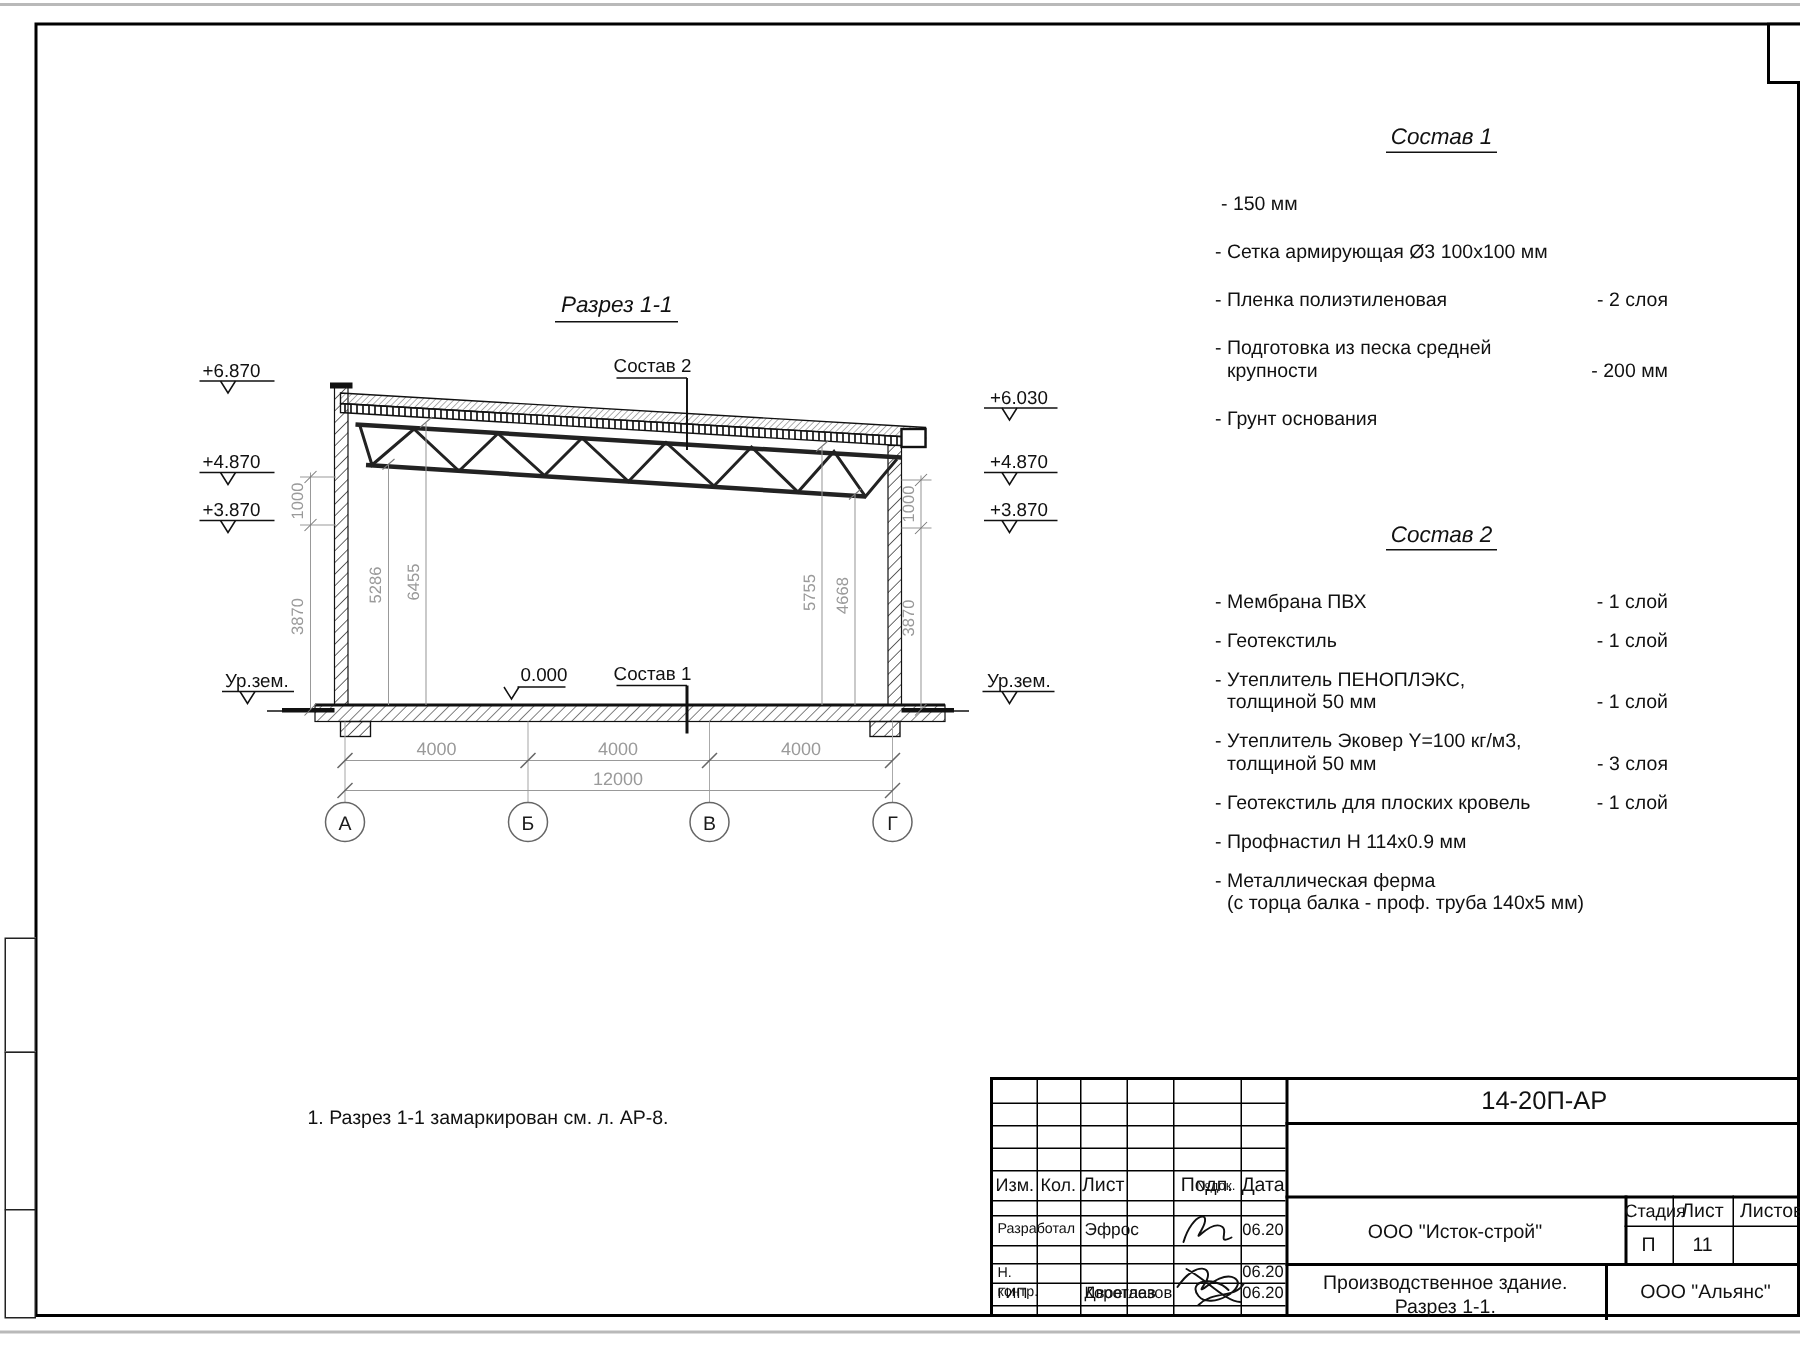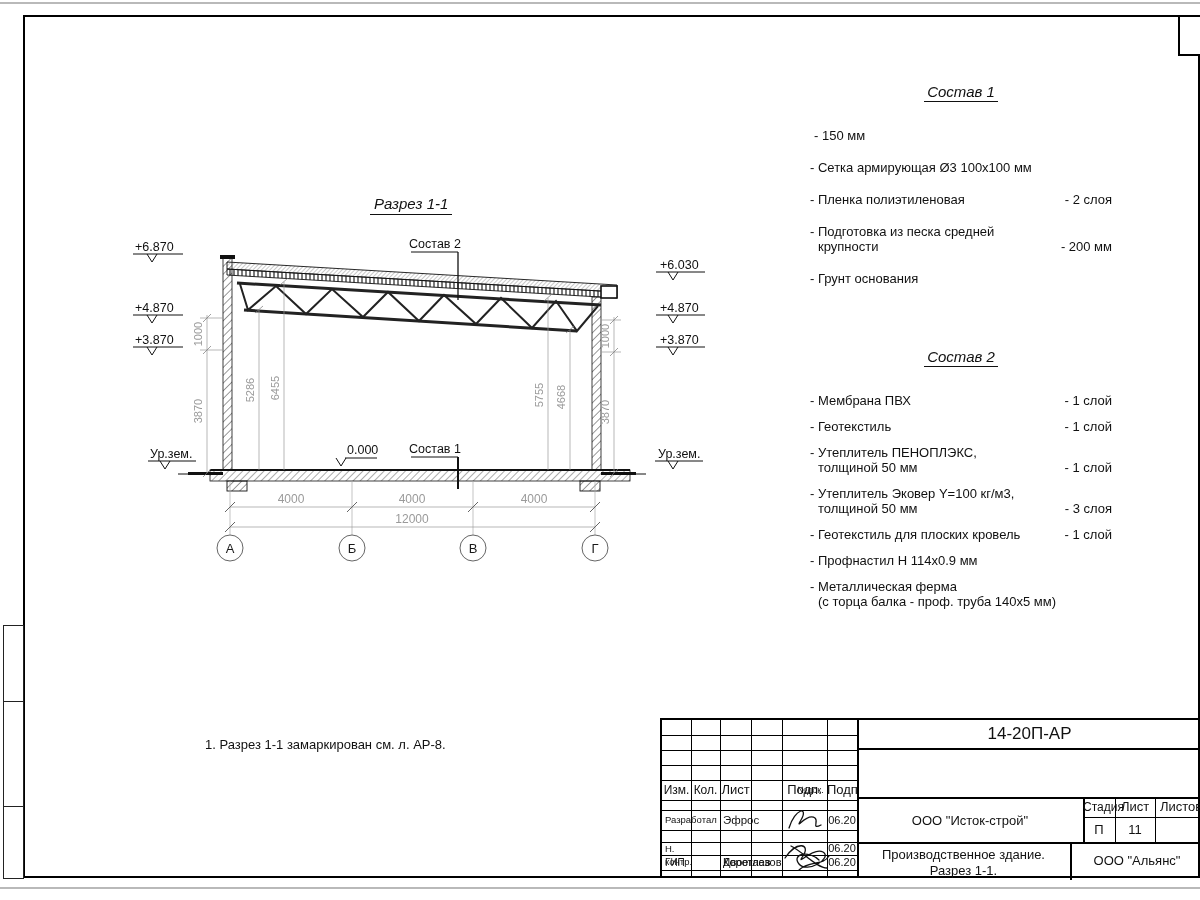--- a/index.html
+++ b/index.html
@@ -298,21 +298,21 @@
     <div class="vl" style="left:453px;top:77px;width:1px;height:45px;"></div>
     <div class="vl" style="left:493px;top:77px;width:1px;height:45px;"></div>
     <div class="hl" style="left:421px;top:97px;width:119px;height:1px;"></div>
     <div class="vl" style="left:408px;top:122px;width:2px;height:38px;"></div>
 
     <div class="cell ctr" style="left:0;top:60px;width:29px;height:20px;line-height:20px;font-size:12px;text-align:center;">Изм.</div>
     <div class="cell ctr" style="left:29px;top:60px;width:29px;height:20px;line-height:20px;font-size:12px;">Кол.</div>
     <div class="cell ctr" style="left:58px;top:60px;width:31px;height:20px;line-height:20px;font-size:13px;">Лист</div>
     <div class="cell ctr" style="left:89px;top:60px;width:31px;height:20px;line-height:20px;font-size:9px;padding-left:44px;">№док.</div>
     <div class="cell ctr" style="left:120px;top:60px;width:45px;height:20px;line-height:20px;font-size:13px;">Подп.</div>
-    <div class="cell ctr" style="left:165px;top:60px;width:30px;height:20px;line-height:20px;font-size:13px;">Подп</div>
+    <div class="cell ctr" style="left:165px;top:60px;width:30px;height:20px;line-height:20px;font-size:13px;">Дата</div>
 
     <div class="cell" style="left:3px;top:90px;width:56px;height:20px;line-height:20px;font-size:9.5px;">Разработал</div>
     <div class="cell" style="left:61px;top:90px;width:58px;height:20px;line-height:20px;font-size:11.5px;">Эфрос</div>
     <div class="cell ctr" style="left:165px;top:90px;width:30px;height:20px;line-height:20px;font-size:11px;">06.20</div>
     <div class="cell" style="left:3px;top:122px;width:36px;height:13px;line-height:13px;font-size:9.5px;">Н. контр.</div>
     <div class="cell" style="left:61px;top:136px;width:60px;height:13px;line-height:13px;font-size:11px;">Двоеглазов</div>
     <div class="cell ctr" style="left:165px;top:122px;width:30px;height:13px;line-height:13px;font-size:11px;">06.20</div>
     <div class="cell" style="left:3px;top:135px;width:56px;height:15px;line-height:15px;font-size:10px;">ГИП</div>
     <div class="cell" style="left:61px;top:135px;width:60px;height:15px;line-height:15px;font-size:11px;">Коротаев</div>
     <div class="cell ctr" style="left:165px;top:135px;width:30px;height:15px;line-height:15px;font-size:11px;">06.20</div>

